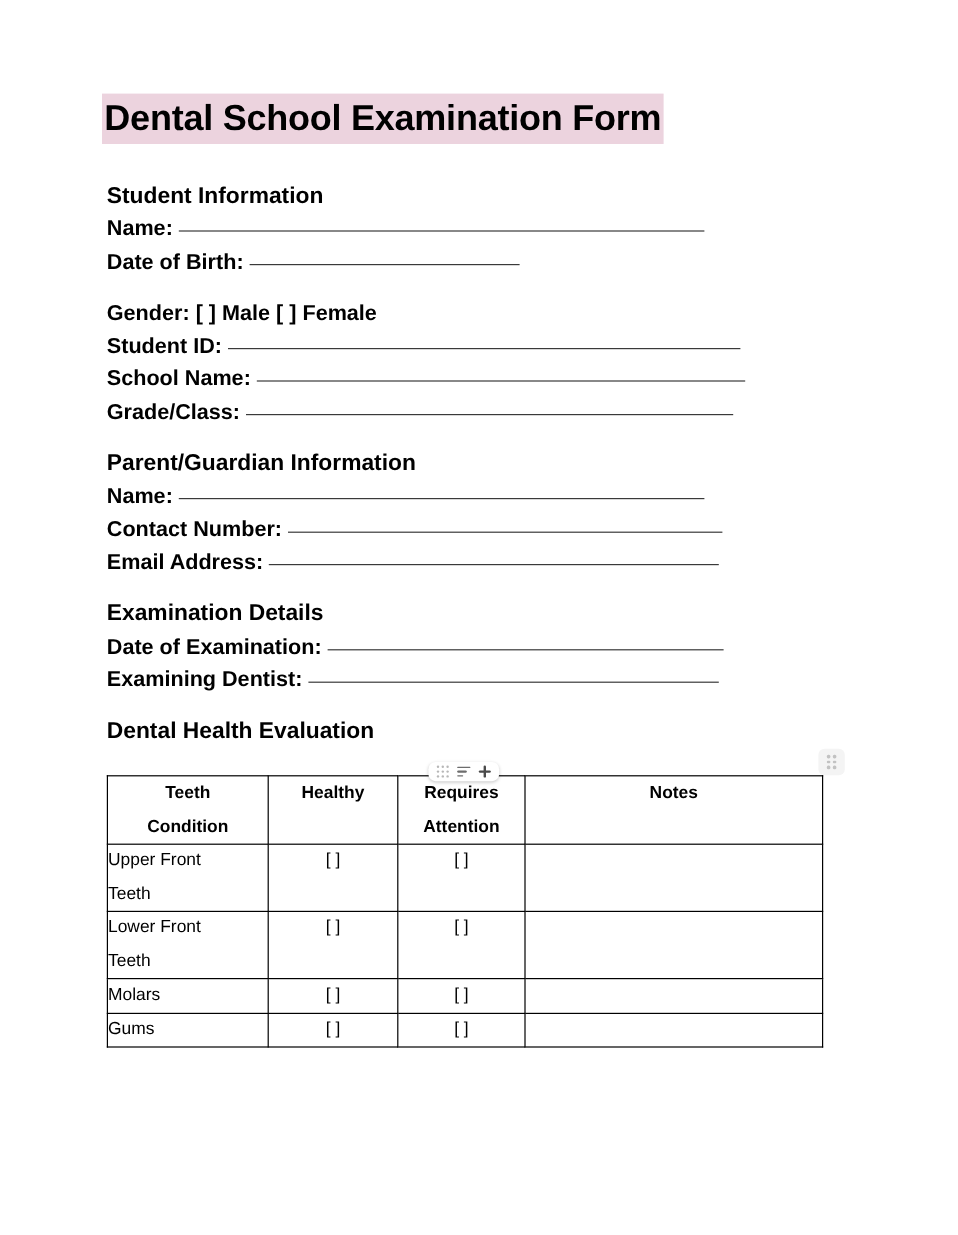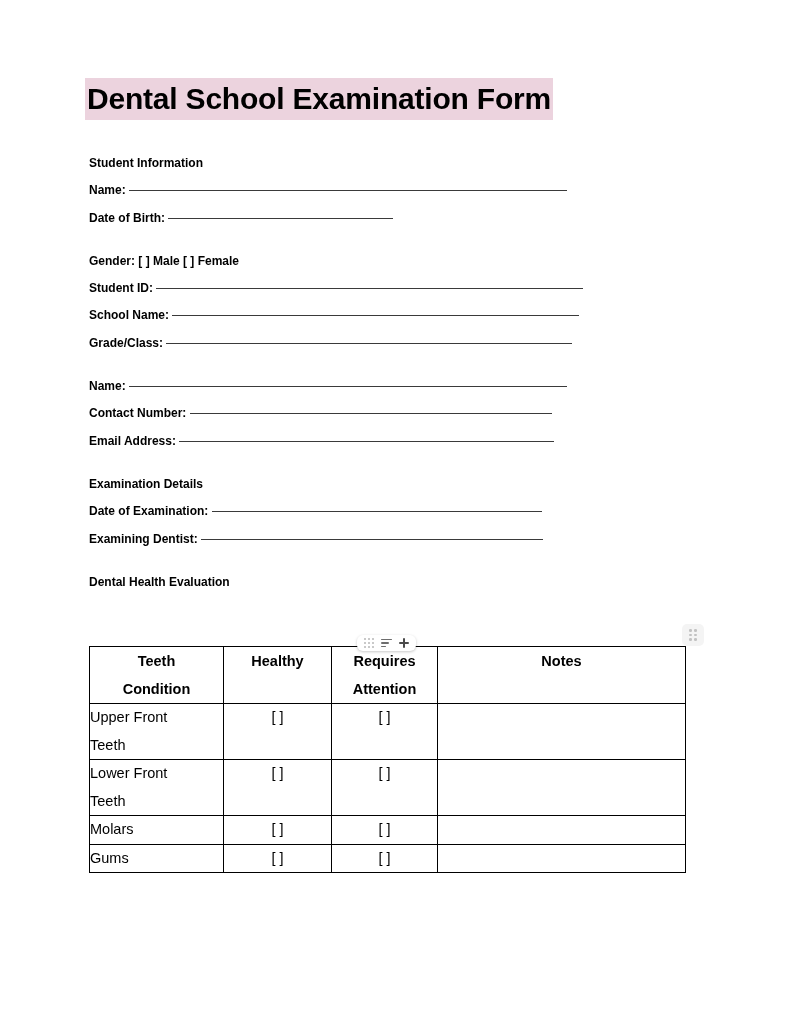--- a/index.html
+++ b/index.html
@@ -43,28 +43,28 @@
 
   
   .content {
     position: absolute;
     left: 89px;
     top: 150px;
     width: 620px;
   }
 
   .section-heading {
-    font-size: 12px;
+    font-size: 19px;
     font-weight: bold;
     line-height: 27.3px;
     white-space: nowrap;
   }
 
   .field-row {
-    font-size: 12px;
+    font-size: 18px;
     font-weight: bold;
     line-height: 27.3px;
     white-space: nowrap;
   }
   .field-label { font-weight: bold; }
 
   .fill {
     display: inline-block;
     border-bottom: 1.3px solid #3a3a3a;
     vertical-align: 3px;
@@ -268,20 +268,21 @@
       <span class="fill" style="width:407px"></span>
     </div>
 
     <div class="field-row">
       <span class="field-label">Grade/Class:</span>
       <span class="fill" style="width:406px"></span>
     </div>
 
     <div class="gap"></div>
 
+    <div class="section-heading">Parent/Guardian Information</div>
 
     <div class="field-row">
       <span class="field-label">Name:</span>
       <span class="fill" style="width:438px"></span>
     </div>
 
     <div class="field-row">
       <span class="field-label">Contact Number:</span>
       <span class="fill" style="width:362px"></span>
     </div>

